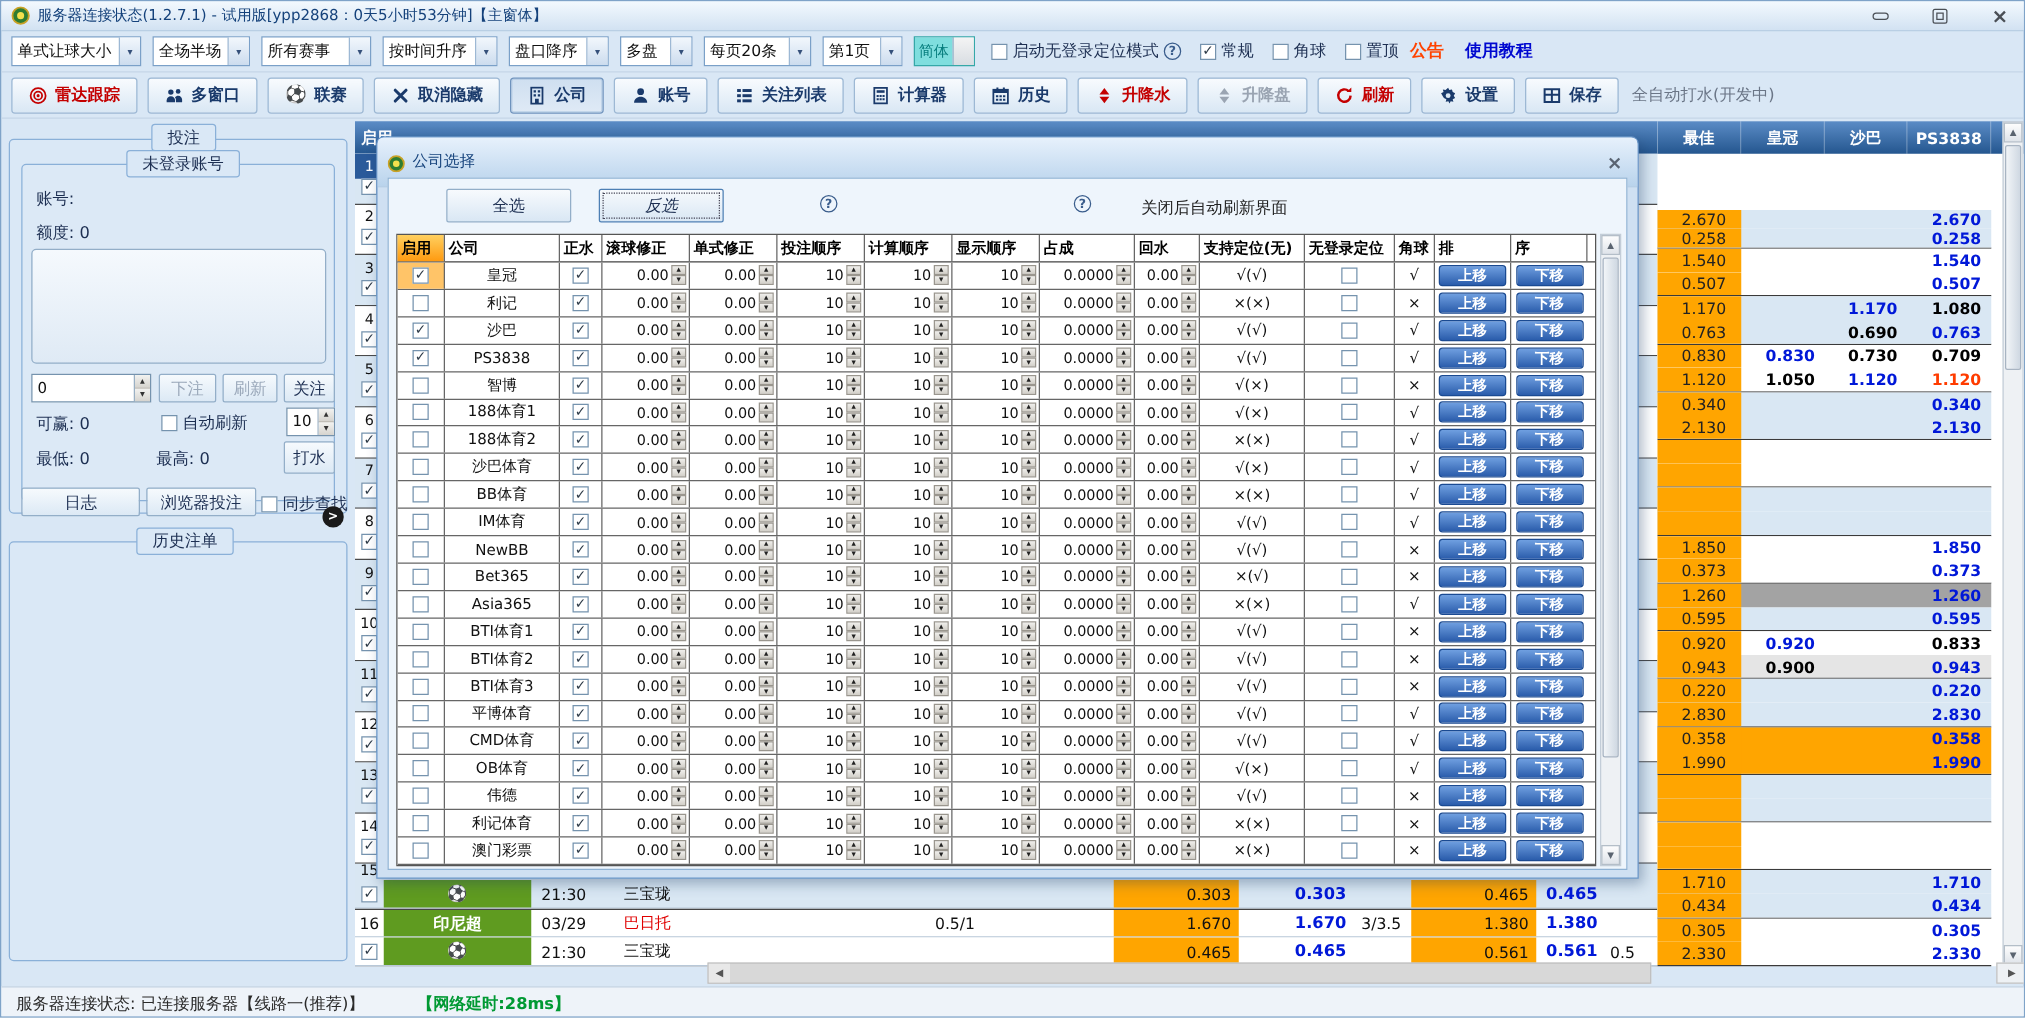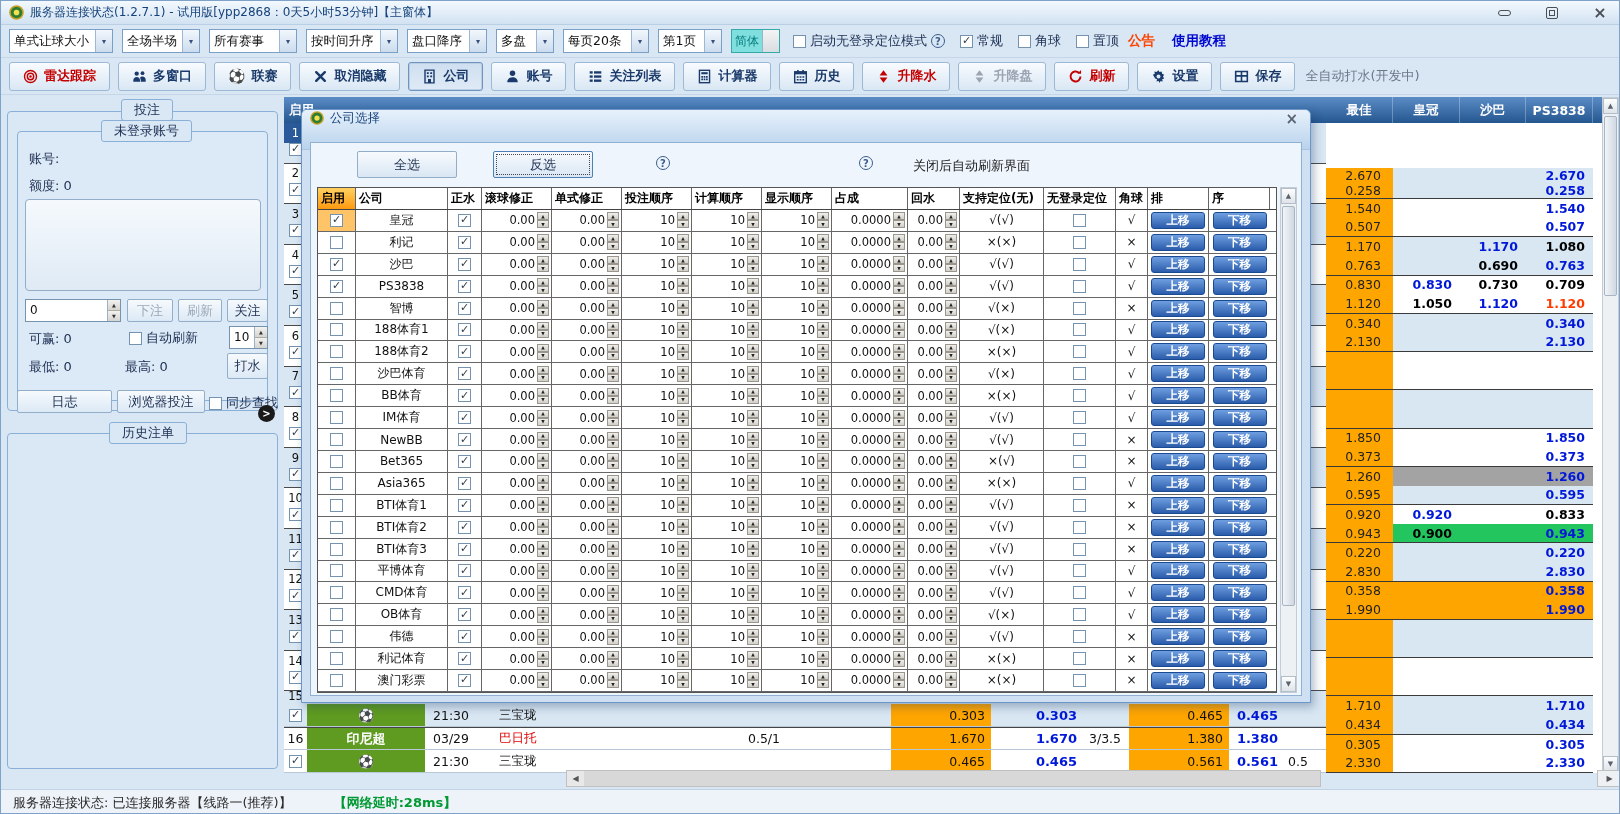--- a/index.html
+++ b/index.html
@@ -80,21 +80,21 @@
   .ocell{display:flex;align-items:center;justify-content:flex-end;font-size:12.5px;padding-right:8px;}
   .ocell.best{background:#ffa500;color:#222;padding-right:12px;}
   
   .vscroll{position:absolute;width:17px;background:#eef1f4;border:1px solid #c3cdd8;}
   .varrow{position:absolute;left:0;width:15px;height:16px;background:linear-gradient(#fdfdfd,#dfe4ea);border:1px solid #b4bec8;color:#5a6470;font-size:7px;display:flex;align-items:center;justify-content:center;}
   .vthumb{position:absolute;left:1px;width:13px;background:linear-gradient(90deg,#f2f5f8,#cfd8e2);border:1px solid #a8b4c2;border-radius:2px;}
   .hscroll{position:absolute;height:17px;background:#d8d8d8;border:1px solid #c0c0c0;}
   .harrow{position:absolute;top:0;width:17px;height:15px;background:#e8e8e8;color:#555;font-size:8px;display:flex;align-items:center;justify-content:center;}
   
   #dialog{position:absolute;left:300px;top:108px;width:1010px;height:594px;background:#cfe0f2;border:1.5px solid #6a96c8;border-radius:6px 6px 0 0;box-shadow:3px 4px 10px rgba(30,60,100,.35);z-index:20;}
-  #dlg-title{height:40px;background:linear-gradient(#e7f1fc,#b9d3ec);border-radius:5px 5px 0 0;display:flex;align-items:flex-start;padding:0 8px;border-bottom:1px solid #a8c4e0;}
+  #dlg-title{height:40px;background:linear-gradient(#e7f1fc,#b9d3ec);border-radius:5px 5px 0 0;display:flex;align-items:center;padding:0 8px;border-bottom:1px solid #a8c4e0;}
   #dlg-title .t-icon{width:14px;height:14px;margin-right:6px;}
   #dlg-title .dtext{font-size:12.5px;color:#16437c;flex:1;}
   #dlg-close{color:#5a6472;font-size:15px;font-weight:bold;margin-right:4px;}
   #dlg-inner{position:absolute;left:8px;top:32px;right:8px;bottom:6px;background:#eef5fc;border:1px solid #8fb2d4;}
   .dlg-btn{position:absolute;top:8px;height:27px;width:100px;border:1px solid #93aec8;border-radius:2px;background:linear-gradient(#f7fafd,#d9e7f4);font-size:13px;color:#1d2f52;display:flex;align-items:center;justify-content:center;}
   .dlg-btn.focused{outline:1px dotted #445;outline-offset:-4px;border-color:#4d7fb4;}
   #dlg-note{position:absolute;top:14px;font-size:13px;color:#222;}
   .dlg-help{position:absolute;top:13px;}
   #ctable{position:absolute;left:6px;top:44px;right:24px;bottom:2px;background:#fff;border:1px solid #555;}
   #chead{display:flex;height:22px;border-bottom:1px solid #444;}
@@ -680,21 +680,21 @@
             <div class="ocell" style="width: 67px; color: rgb(0, 24, 216); font-weight: bold;">0.595</div>
           </div>
         </div>
         <div class="ogroup">
           <div class="orow" style="background: rgb(255, 255, 255);">
             <div class="ocell best" style="width: 67px;">0.920</div>
             <div class="ocell" style="width: 67px; color: rgb(0, 24, 216); font-weight: bold;">0.920</div>
             <div class="ocell" style="width: 66px;"></div>
             <div class="ocell" style="width: 67px; color: rgb(0, 0, 0); font-weight: bold;">0.833</div>
           </div>
-          <div class="orow" style="background: #22c55e;">
+          <div class="orow" style="background: #e5e5e5;">
             <div class="ocell best" style="width: 67px;">0.943</div>
             <div class="ocell" style="width: 67px; color: rgb(0, 0, 0); font-weight: bold;">0.900</div>
             <div class="ocell" style="width: 66px;"></div>
             <div class="ocell" style="width: 67px; color: rgb(0, 24, 216); font-weight: bold;">0.943</div>
           </div>
         </div>
         <div class="ogroup">
           <div class="orow" style="background: rgb(217, 231, 243);">
             <div class="ocell best" style="width: 67px;">0.220</div>
             <div class="ocell" style="width: 67px;"></div>
@@ -795,21 +795,21 @@
         <svg viewBox="0 0 16 16">
             <circle cx="8" cy="8" r="7" fill="#2e7d32" stroke="#c9a227" stroke-width="1.6"></circle>
             <circle cx="8" cy="8" r="3" fill="#f4e04d"></circle>
           </svg>
       </span>
       <span class="dtext">公司选择</span>
       <span id="dlg-close">×</span>
     </div>
     <div id="dlg-inner">
       <div class="dlg-btn" style="left:46px;">全选</div>
-      <div class="dlg-btn focused" style="left:182px;">反选</div>
+      <div class="dlg-btn focused" style="left:168px;font-style:italic;">反选</div>
       <span class="helpc dlg-help" style="left:345px;">?</span>
       <span class="helpc dlg-help" style="left:548px;">?</span>
       <div id="dlg-note" style="left:602px;">关闭后自动刷新界面</div>
       <div id="ctable">
         <div id="chead">
             <div class="hc orange" style="width: 38px;">启用</div>
             <div class="hc" style="width: 92px;">公司</div>
             <div class="hc" style="width: 34px;">正水</div>
             <div class="hc" style="width: 70px;">滚球修正</div>
             <div class="hc" style="width: 70px;">单式修正</div>

